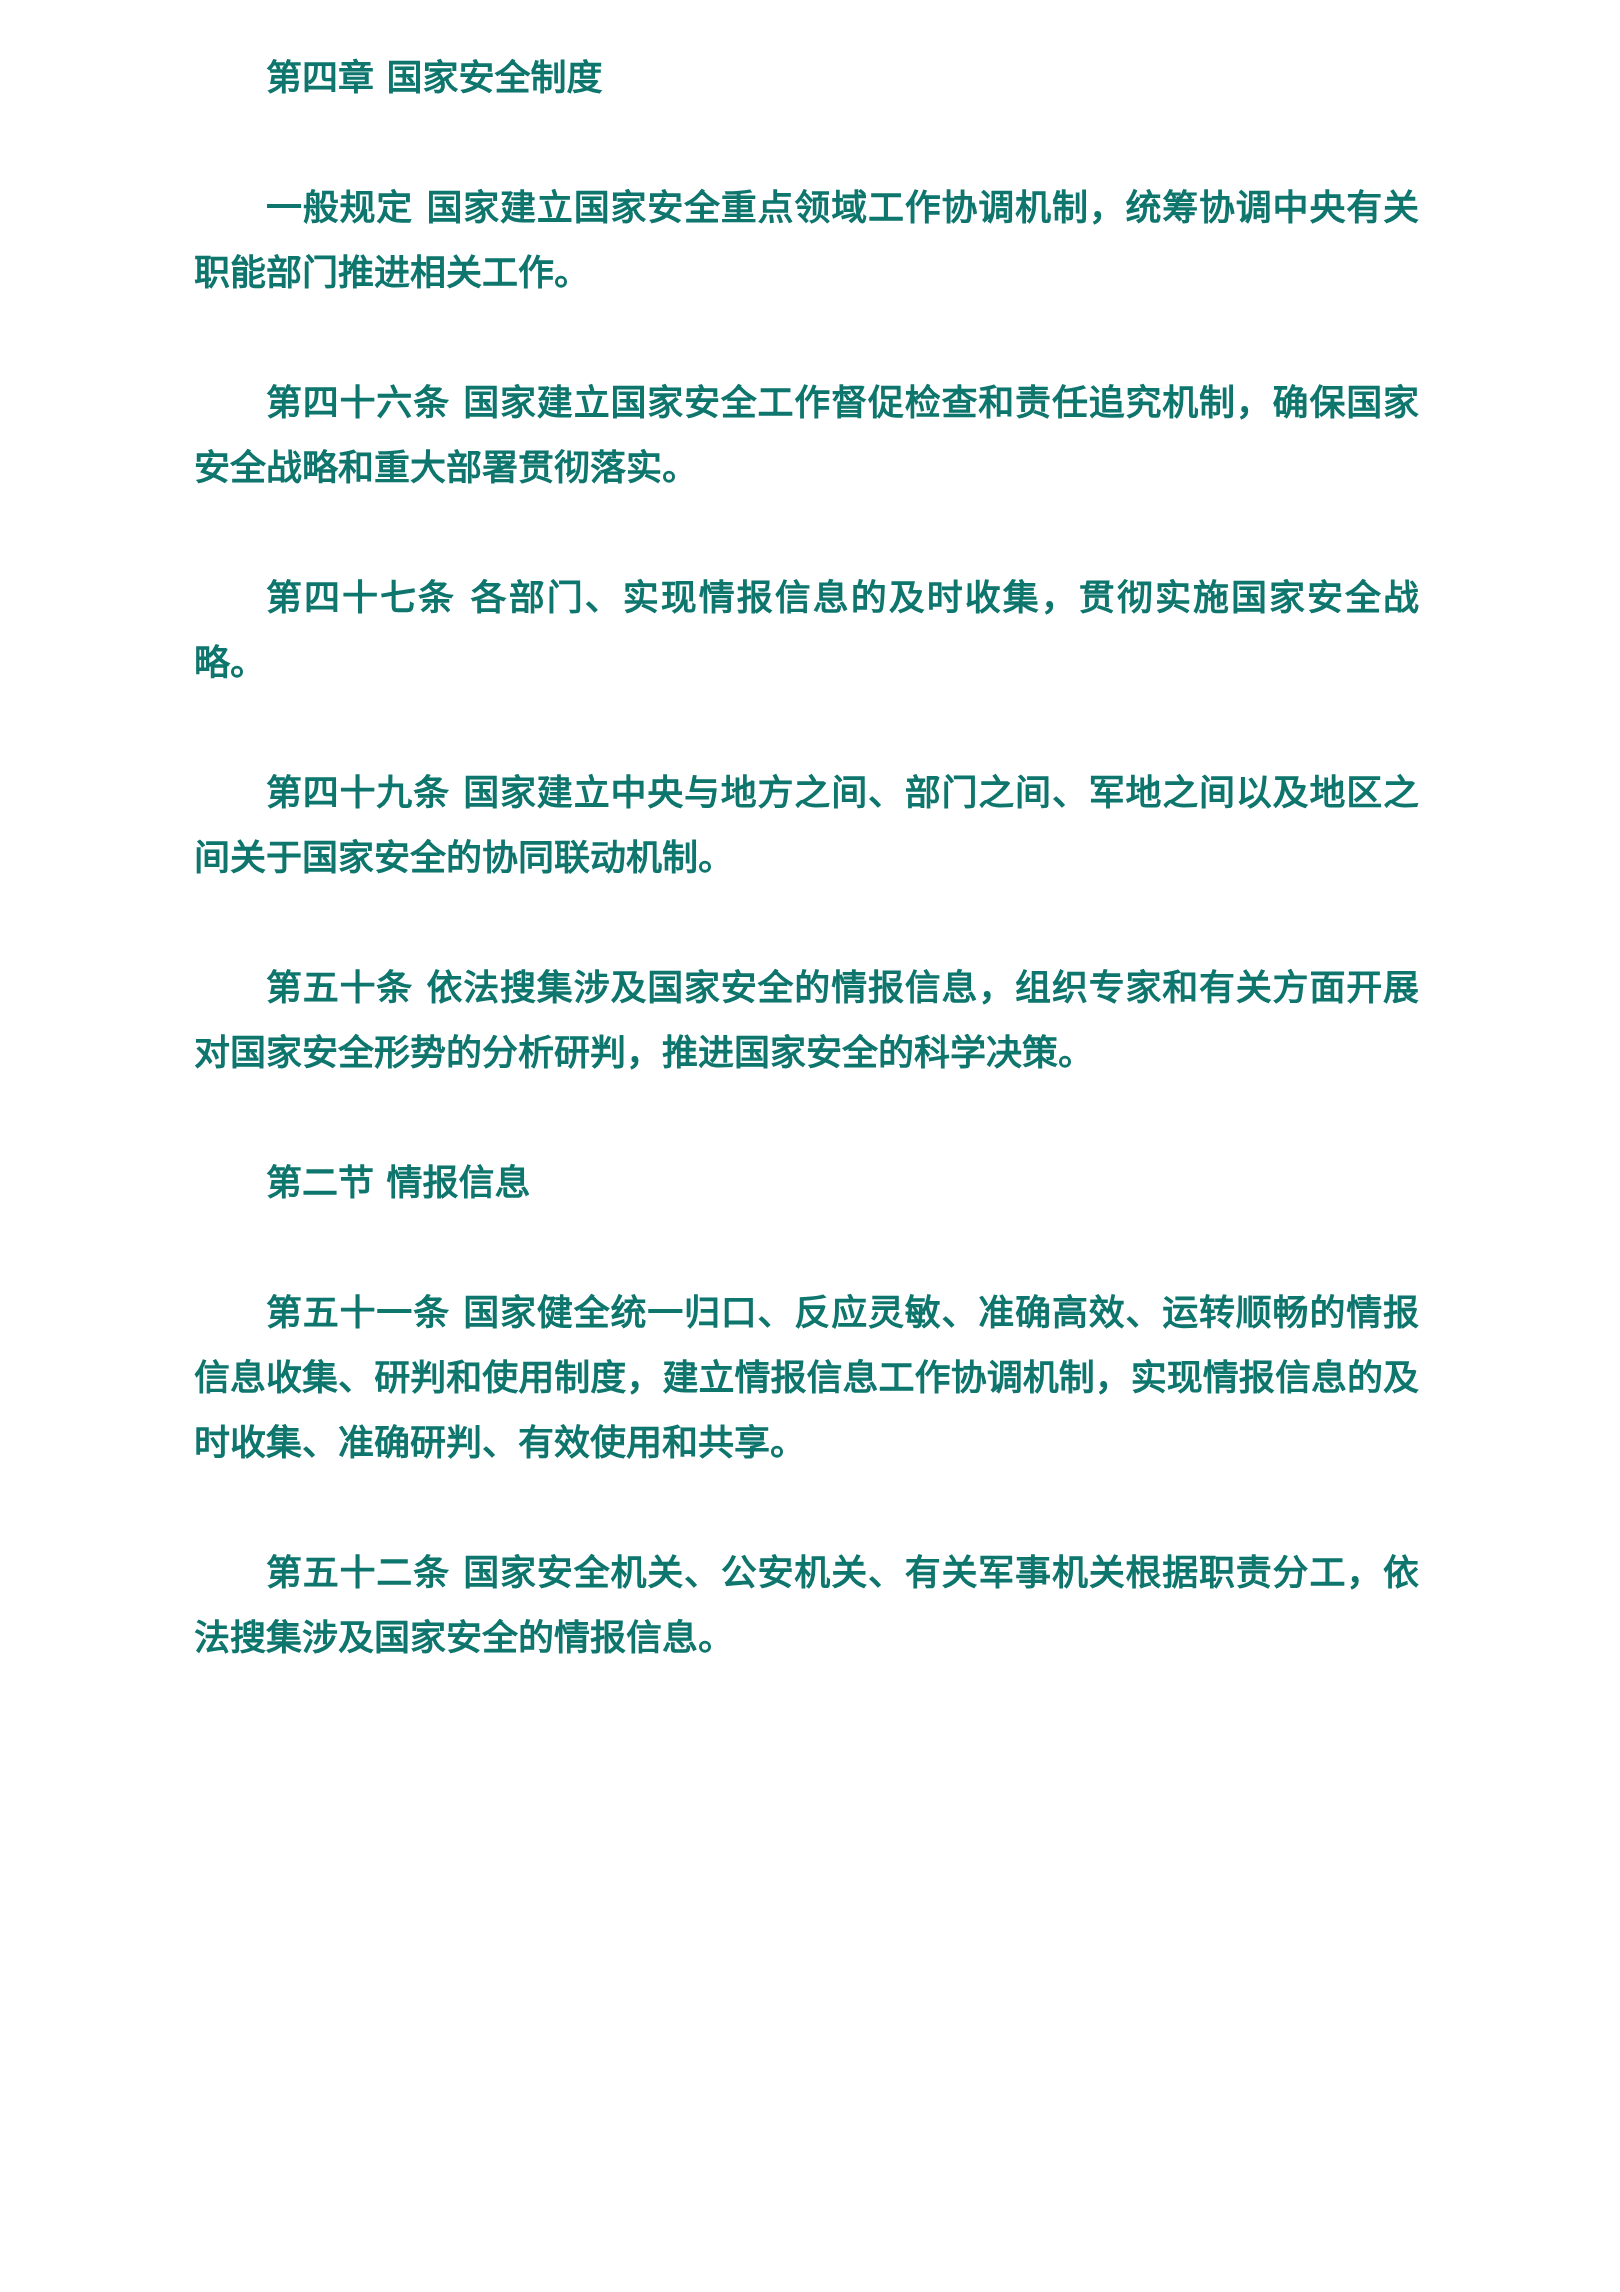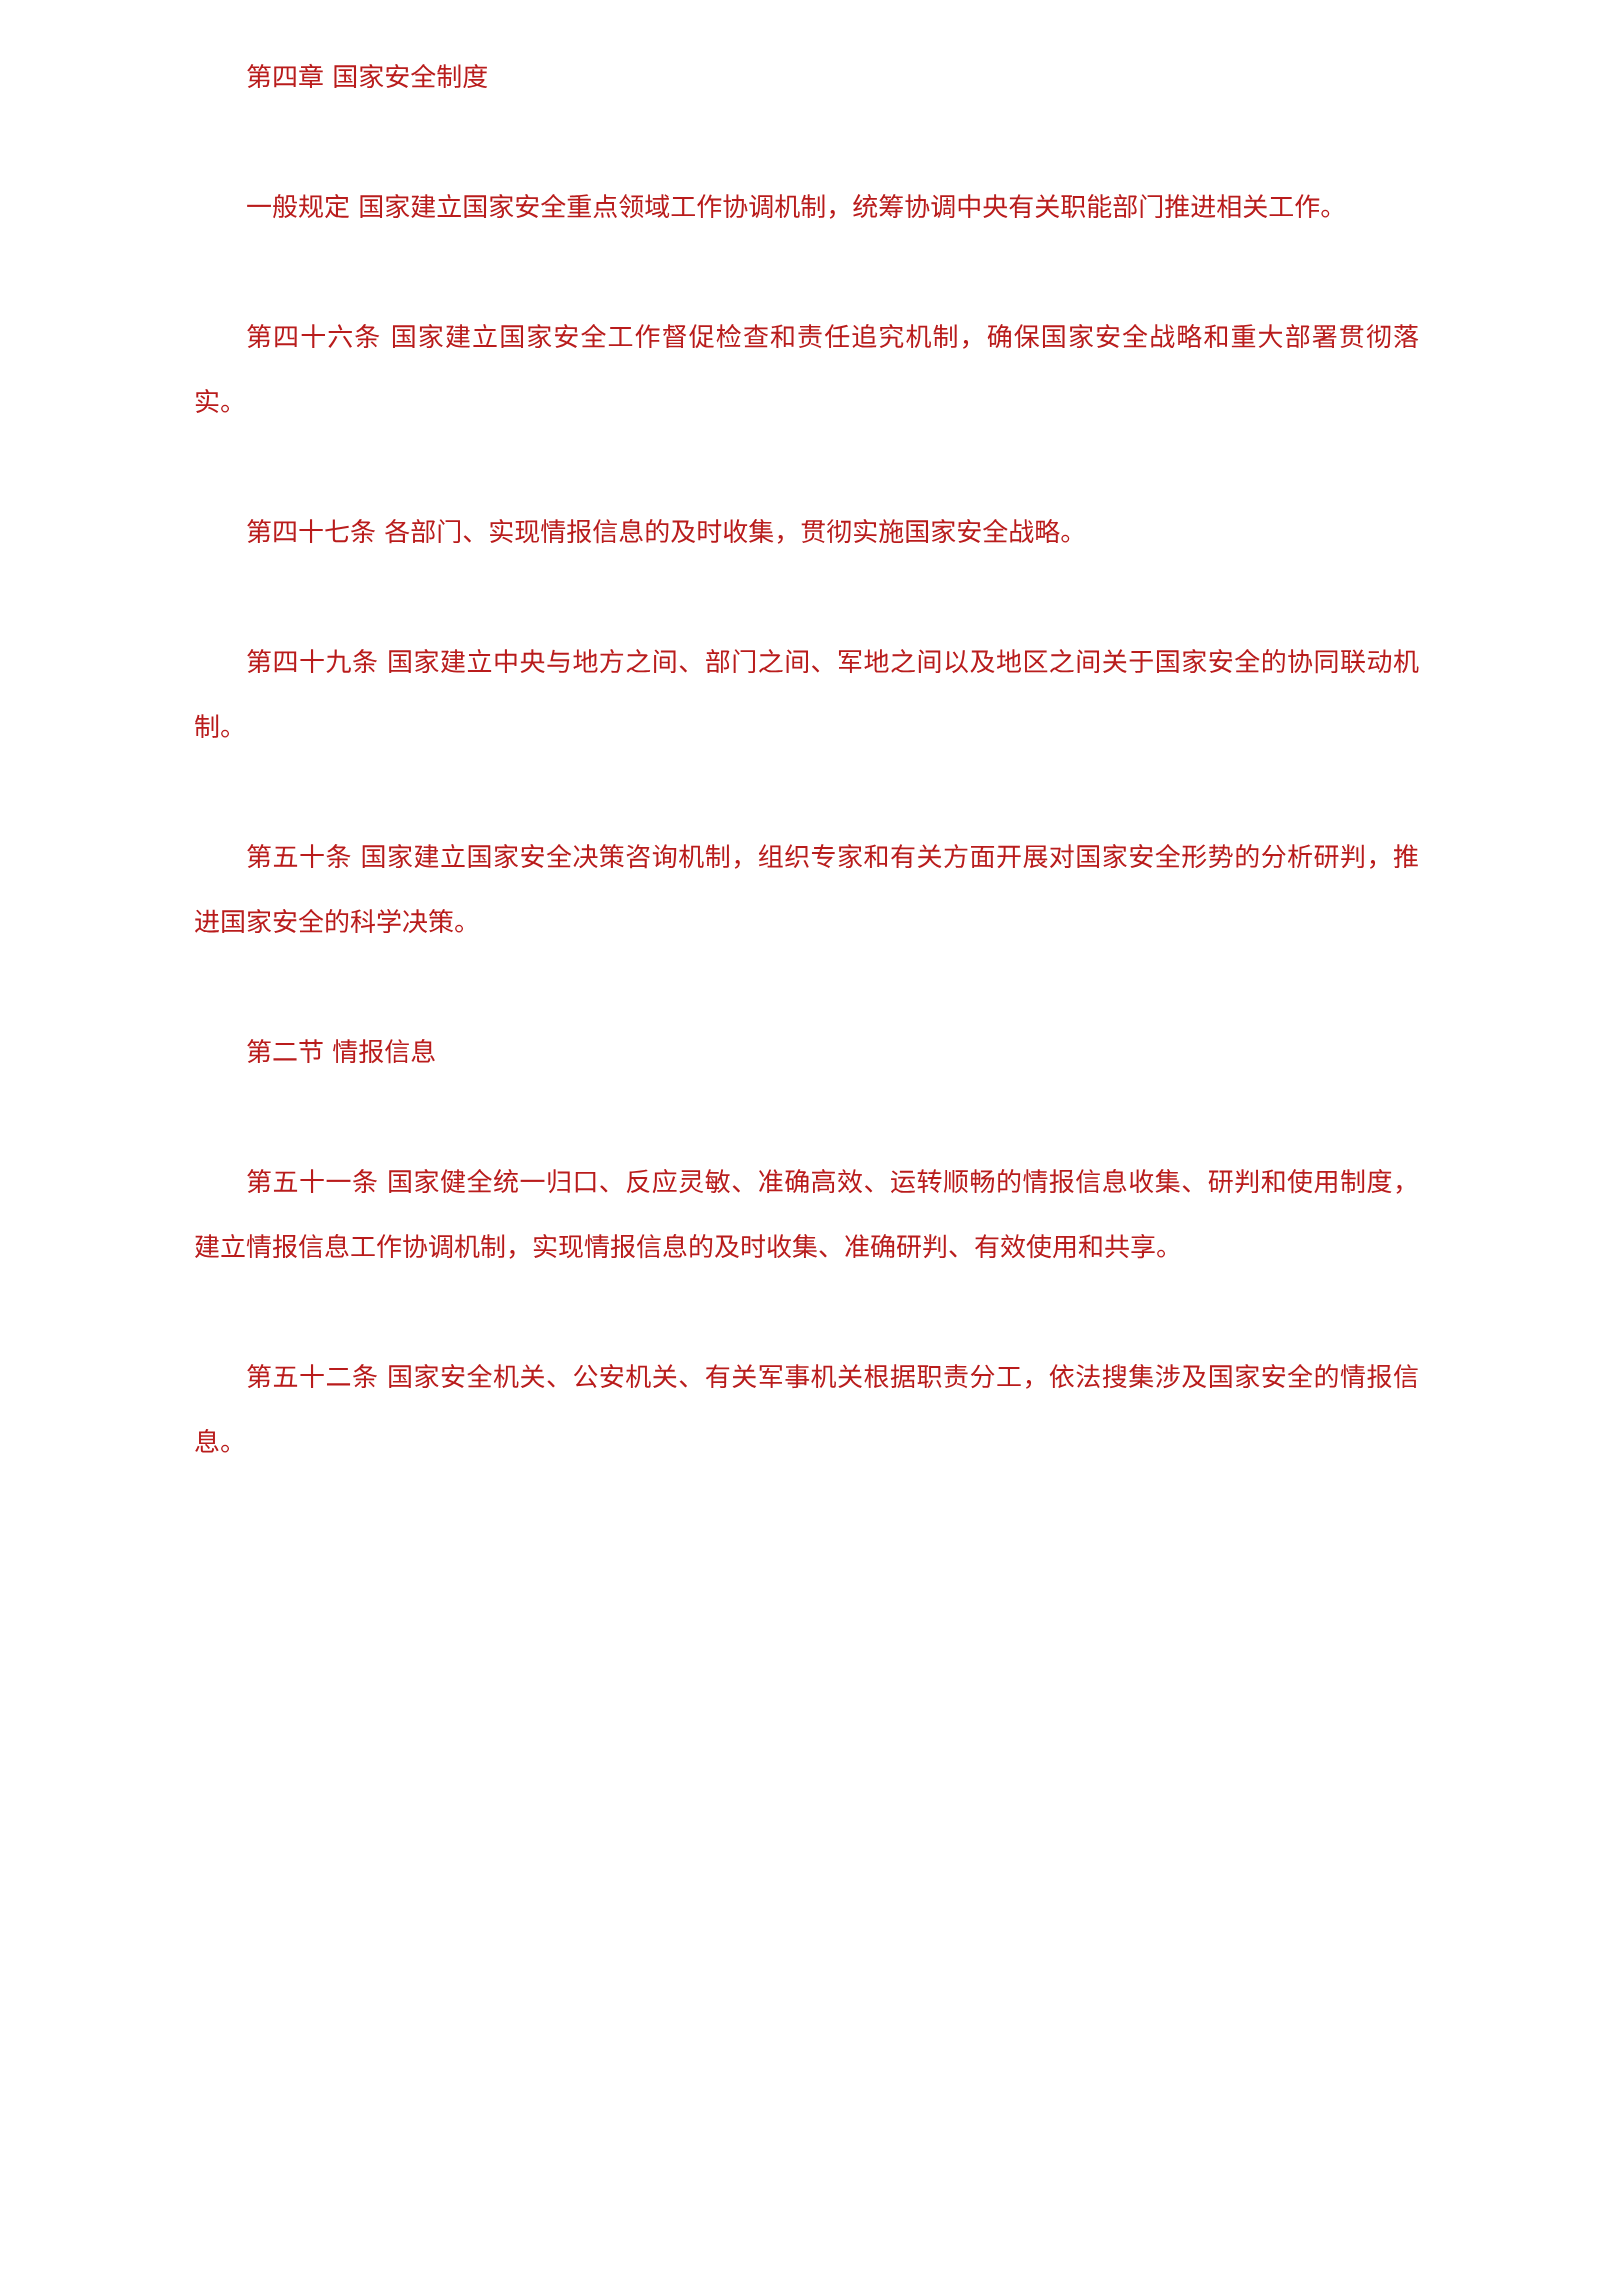--- a/index.html
+++ b/index.html
@@ -18,39 +18,39 @@
     width: 1620px;
     height: 2293px;
     background: #ffffff;
     padding: 45px 0 0 194px;
   }
   .content {
     width: 1225px;
   }
   .block {
     margin: 0 0 65px 0;
-    font-size: 26px;
+    font-size: 36px;
     line-height: 65px;
-    color: #b91c1c;
+    color: #0f766e;
     text-indent: 2em;
     text-align: justify;
     letter-spacing: 0;
-    font-weight: 400;
+    font-weight: 700;
     word-break: break-all;
   }
 </style>
 </head>
 <body>
 
 <div class="page">
   <div class="content">
     <p class="block">第四章 国家安全制度</p>
     <p class="block">一般规定 国家建立国家安全重点领域工作协调机制，统筹协调中央有关职能部门推进相关工作。</p>
     <p class="block">第四十六条 国家建立国家安全工作督促检查和责任追究机制，确保国家安全战略和重大部署贯彻落实。</p>
     <p class="block">第四十七条 各部门、实现情报信息的及时收集，贯彻实施国家安全战略。</p>
     <p class="block">第四十九条 国家建立中央与地方之间、部门之间、军地之间以及地区之间关于国家安全的协同联动机制。</p>
-    <p class="block">第五十条 国家建立国家安全决策咨询机制，组织专家和有关方面开展对国家安全形势的分析研判，推进国家安全的科学决策。</p>
+    <p class="block">第五十条 依法搜集涉及国家安全的情报信息，组织专家和有关方面开展对国家安全形势的分析研判，推进国家安全的科学决策。</p>
     <p class="block">第二节 情报信息</p>
     <p class="block">第五十一条 国家健全统一归口、反应灵敏、准确高效、运转顺畅的情报信息收集、研判和使用制度，建立情报信息工作协调机制，实现情报信息的及时收集、准确研判、有效使用和共享。</p>
     <p class="block">第五十二条 国家安全机关、公安机关、有关军事机关根据职责分工，依法搜集涉及国家安全的情报信息。</p>
   </div>
 </div>
 
 
 </body></html>

